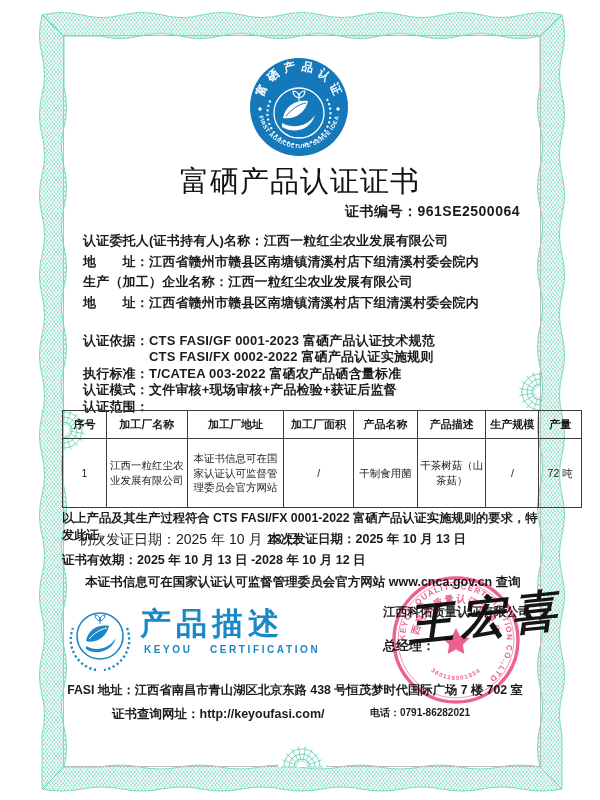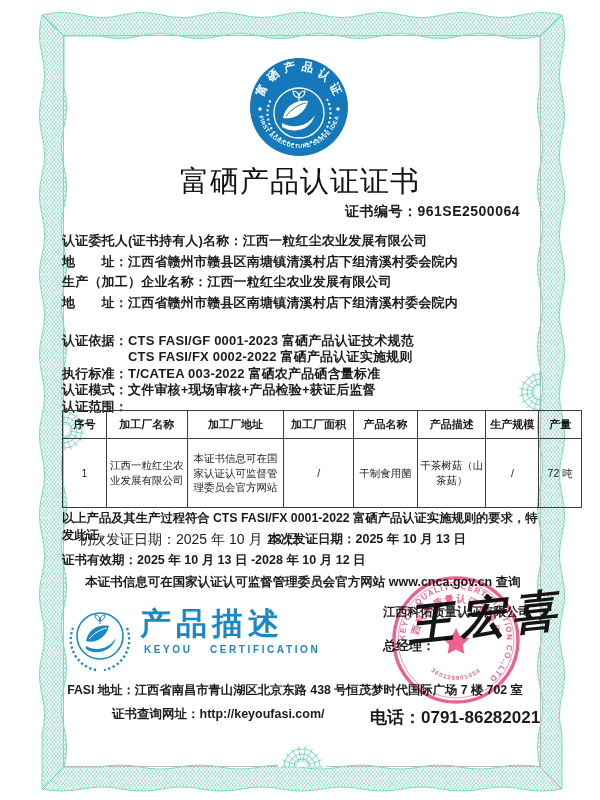--- a/index.html
+++ b/index.html
@@ -11,21 +11,21 @@
   .abs{position:absolute;}
   #border-art{position:absolute;left:0;top:0;z-index:0;pointer-events:none;}
   .content{position:absolute;left:0;top:0;width:600px;height:800px;z-index:1;}
 
   .badge{left:249px;top:57px;width:100px;height:100px;}
   .title{left:0;top:162px;width:600px;text-align:center;font-size:29px;font-weight:normal;letter-spacing:1px;color:#111;}
   .certno{left:0;top:203px;width:520px;text-align:right;font-size:14px;font-weight:bold;letter-spacing:.5px;}
 
   .block-a{left:62px;top:231px;width:474px;font-size:13px;font-weight:bold;line-height:20.6px;letter-spacing:.2px;}
   .block-b{left:62px;top:333px;width:474px;font-size:13px;font-weight:bold;line-height:16.4px;letter-spacing:.2px;}
-  .block-a div,.block-b div{white-space:pre-wrap;}
+  .block-a div,.block-b div{white-space:pre-wrap;margin-left:21px;}
 
   table.scope{position:absolute;left:62px;top:410px;width:520px;border-collapse:collapse;table-layout:fixed;font-size:10.5px;}
   table.scope th,table.scope td{border:1px solid #3c3c3c;text-align:center;vertical-align:middle;padding:1px 1px;line-height:1.4;}
   table.scope th{height:25px;font-weight:bold;font-size:11px;}
   table.scope td{height:66px;}
 
   .statement{left:62px;top:510px;width:476px;font-size:12.3px;font-weight:bold;}
   .date1{left:62px;top:531px;font-size:14px;font-weight:normal;padding-left:16px;}
   .date2{left:268px;top:531px;font-size:12.5px;font-weight:bold;}
   .validity{left:62px;top:552px;font-size:12.5px;font-weight:bold;}
@@ -35,21 +35,21 @@
   .keyou-cn{left:140px;top:603px;font-size:31px;font-weight:bold;color:#1a87c6;letter-spacing:5px;}
   .keyou-en{left:144px;top:644px;font-size:10px;font-weight:bold;color:#1a87c6;letter-spacing:2.6px;word-spacing:12px;}
 
   .issuer-company{left:383px;top:604px;font-size:12.5px;font-weight:bold;letter-spacing:-.2px;color:#2b2b2b;}
   .manager{left:383px;top:637px;font-size:13px;font-weight:bold;}
   .signature{left:408px;top:596px;font-size:45px;font-weight:bold;font-style:italic;letter-spacing:7px;color:#151515;transform:rotate(-6deg);transform-origin:left center;}
   .stamp{left:388px;top:572px;width:136px;height:136px;z-index:3;opacity:.85;mix-blend-mode:multiply;}
 
   .fasi-line{left:62px;top:682px;width:466px;text-align:center;font-size:12.3px;font-weight:bold;}
   .query-url{left:112px;top:706px;font-size:12.5px;font-weight:bold;}
-  .phone{left:370px;top:706px;font-size:17px;font-weight:bold;}
+  .phone{left:370px;top:706px;font-size:10px;font-weight:bold;}
 </style>
 </head>
 <body>
 
 <svg id="border-art" width="600" height="800" viewBox="0 0 600 800">
   <defs>
     <pattern id="lat" width="7" height="9" patternUnits="userSpaceOnUse">
       <path d="M3.5,0L7,4.5L3.5,9L0,4.5Z M0,0L7,9 M7,0L0,9" stroke="#58c9ad" stroke-width="0.55" fill="none"></path>
     </pattern>
   </defs>

